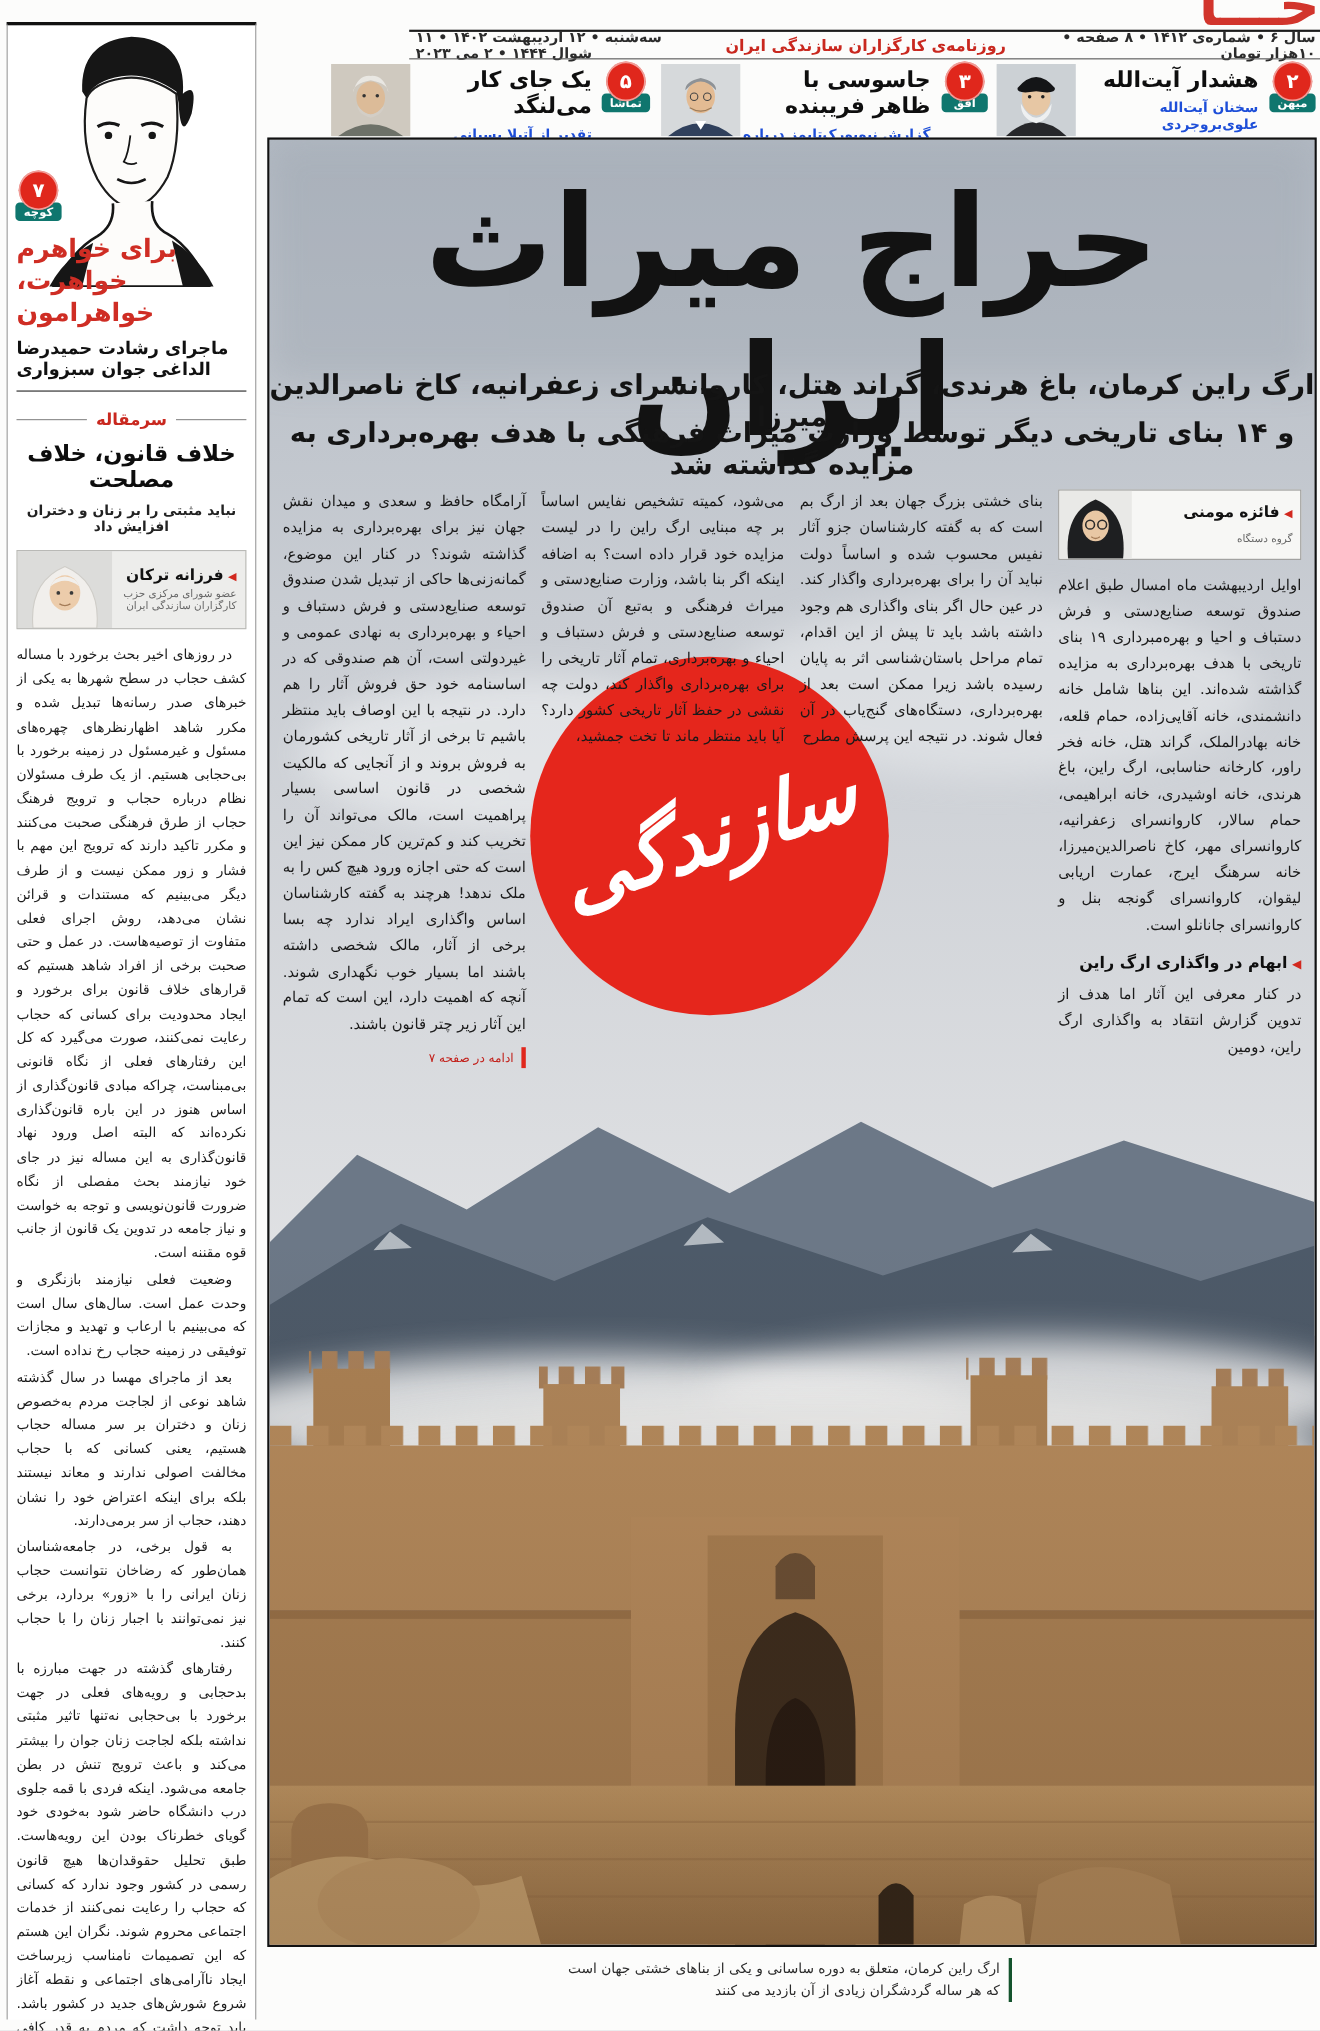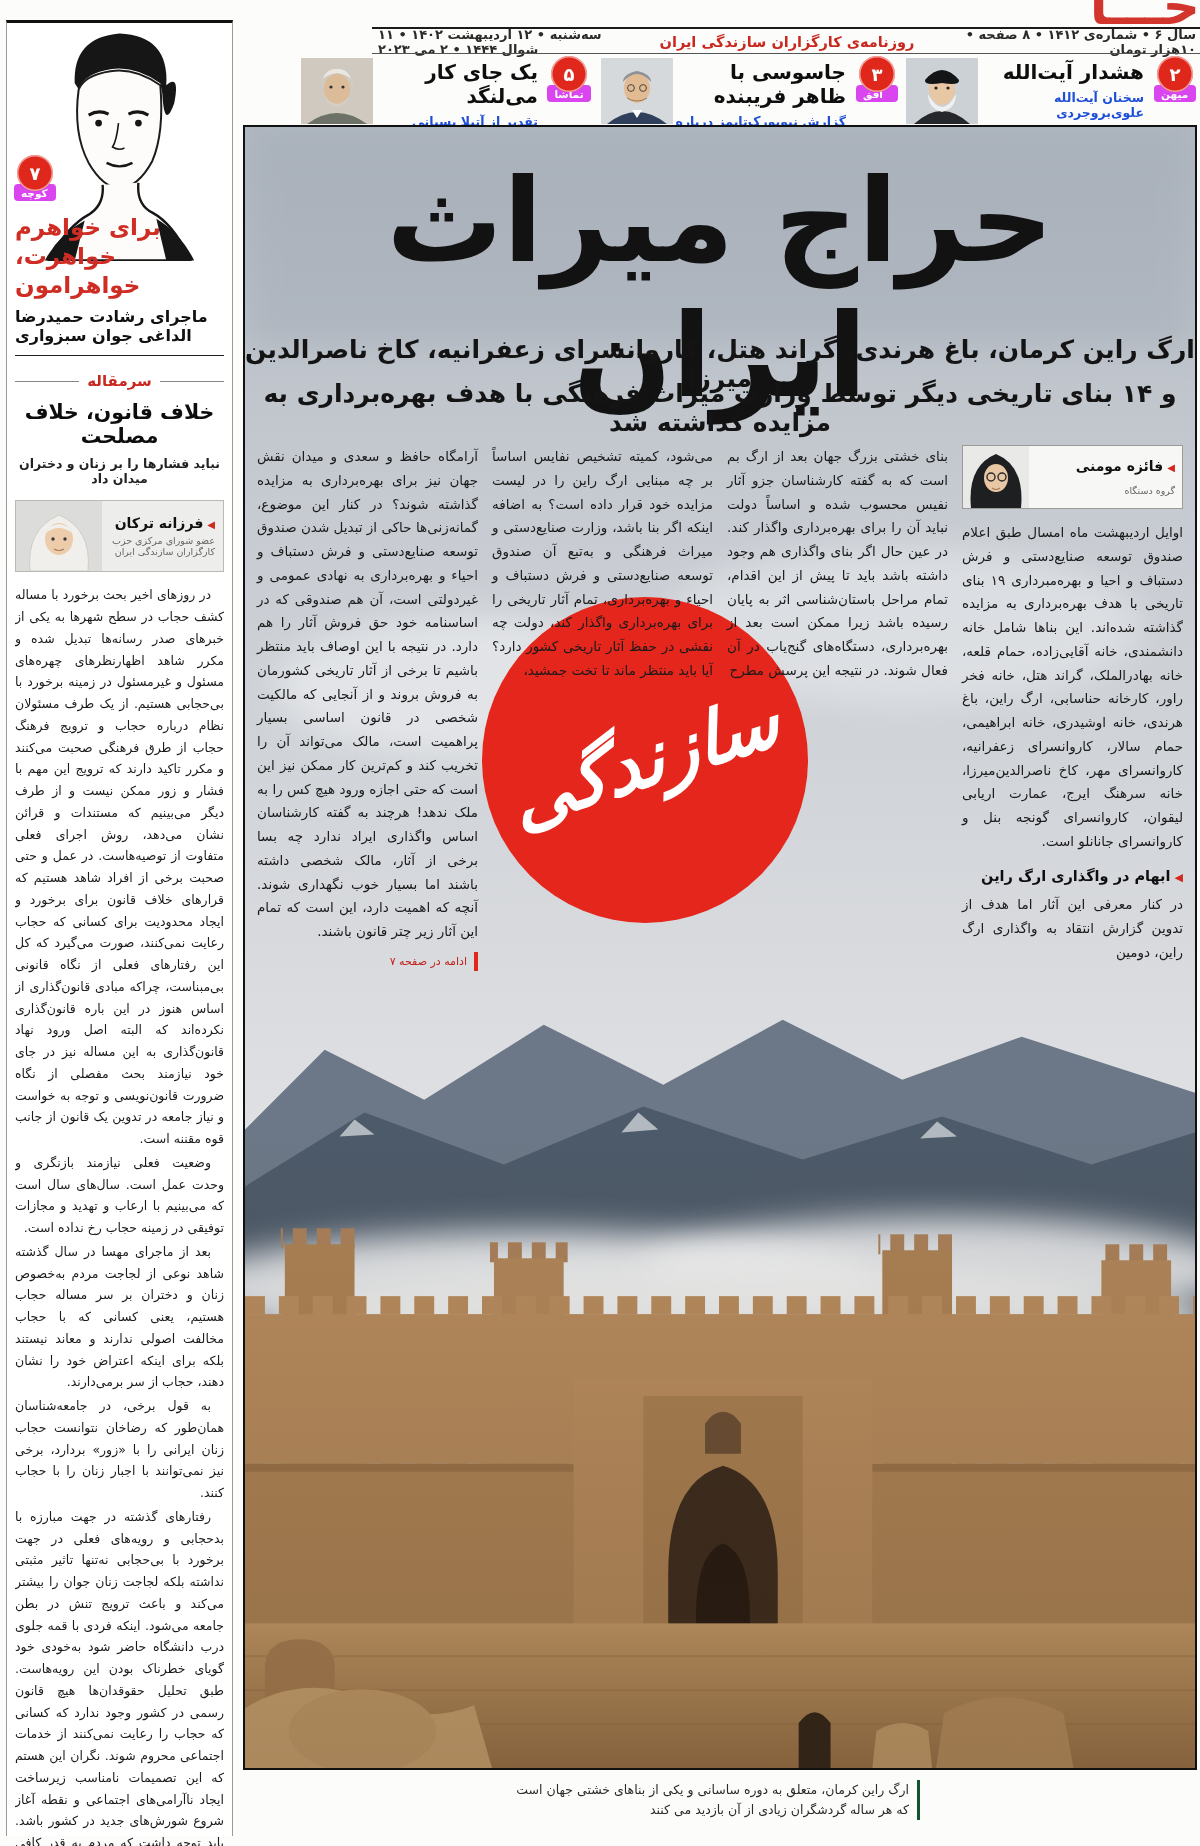--- a/index.html
+++ b/index.html
@@ -21,21 +21,21 @@
   .toprule2 { position:absolute; top:53px; left:372px; right:0; height:1px; background:#555; }
   #topbar { position:absolute; top:30px; left:372px; right:0; height:23px; display:flex; align-items:center; font-size:13px; font-weight:bold; color:#2b2b2b; }
   #topbar .tb-right { flex:1; text-align:right; padding-right:4px; }
   #topbar .tb-center { flex:1.2; text-align:center; color:#c9281f; font-size:14.5px; }
   #topbar .tb-left { flex:1; text-align:left; padding-left:6px; }
 
   
   .teaser { position:absolute; top:56px; height:68px; display:flex; direction:rtl; align-items:flex-start; }
   .badge { width:46px; display:flex; flex-direction:column; align-items:center; margin-left:8px; }
   .badge-num { width:36px; height:36px; border-radius:50%; background:#e0271c; color:#fff; font-size:18px; font-weight:bold; display:flex; align-items:center; justify-content:center; box-shadow:inset 0 0 0 1.5px rgba(255,255,255,.55); z-index:2; }
-  .badge-sec { background:#d946ef; color:#fff; font-size:10.5px; font-weight:bold; padding:3px 7px 2px; border-radius:4px; margin-top:-7px; min-width:42px; text-align:left; z-index:1; }
+  .badge-sec { background:#0f766e; color:#fff; font-size:10.5px; font-weight:bold; padding:3px 7px 2px; border-radius:4px; margin-top:-7px; min-width:42px; text-align:center; z-index:1; }
   .teaser-text { flex:1; text-align:right; padding-top:4px; }
   .teaser-title { font-size:20px; font-weight:bold; color:#0e0e0e; line-height:1.2; }
   .teaser-sub { font-size:12.5px; font-weight:bold; color:#1d4ed8; margin-top:6px; }
   .teaser-photo { width:74px; height:66px; margin-top:2px; flex:none; overflow:hidden; border-radius:2px; }
 
   
   #sidebar { position:absolute; top:20px; left:6px; width:227px; height:1816px; border-top:3px solid #111; border-left:1px solid #999; border-right:1px solid #999; background:#fff; padding:0 8px; }
   #portrait-wrap { position:relative; width:100%; height:238px; }
   #feature-badge { position:absolute; right:166px; top:132px; }
   #feature-title { font-size:23px; font-weight:bold; color:#cf2d24; text-align:left; line-height:1.25; margin-top:-48px; position:relative; z-index:2; }
@@ -176,21 +176,21 @@
       <div class="badge-num">۷</div>
       <div class="badge-sec">کوچه</div>
     </div>
   </div>
   <div id="feature-title" class="prewrap">برای خواهرم
 خواهرت، خواهرامون</div>
   <div id="feature-sub">ماجرای رشادت حمیدرضا الداغی جوان سبزواری</div>
 
   <div id="kicker">سرمقاله</div>
   <div id="ed-title">خلاف قانون، خلاف مصلحت</div>
-  <div id="ed-sub">نباید فشارها را بر زنان و دختران میدان داد</div>
+  <div id="ed-sub">نباید مثبتی را بر زنان و دختران افزایش داد</div>
 
   <div id="author-box">
     <div class="a-text">
       <div class="a-name"><span class="a-marker">◀</span><span>فرزانه ترکان</span></div>
       <div class="a-role">عضو شورای مرکزی حزب کارگزاران سازندگی ایران</div>
     </div>
     <div id="author-photo">
       <svg viewBox="0 0 86 70" width="86" height="70">
           <rect width="86" height="70" fill="#dcdcda"></rect>
           <path d="M14,70 Q10,28 43,14 Q76,28 72,70 Z" fill="#f1efec" stroke="#cfcdc8" stroke-width="1"></path>

